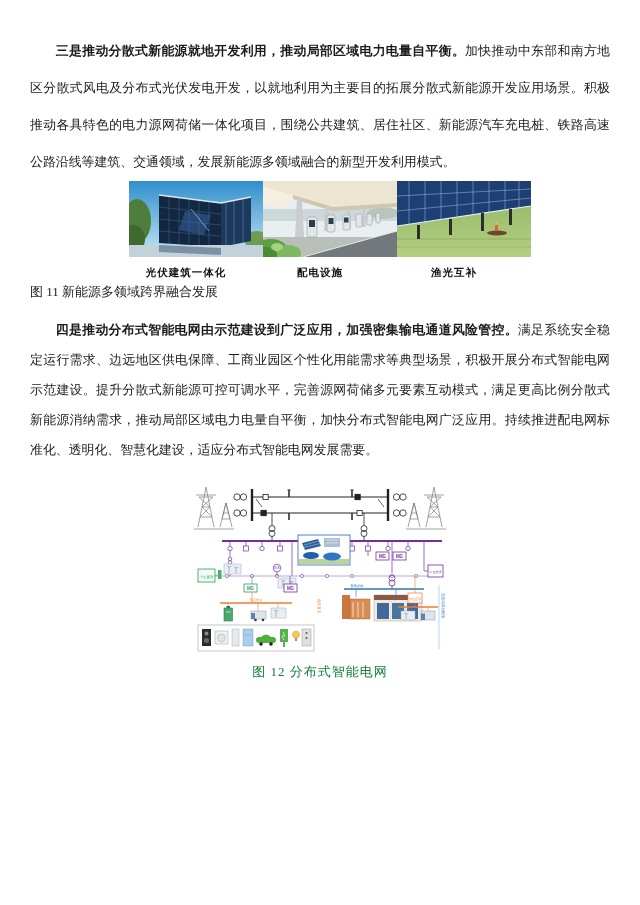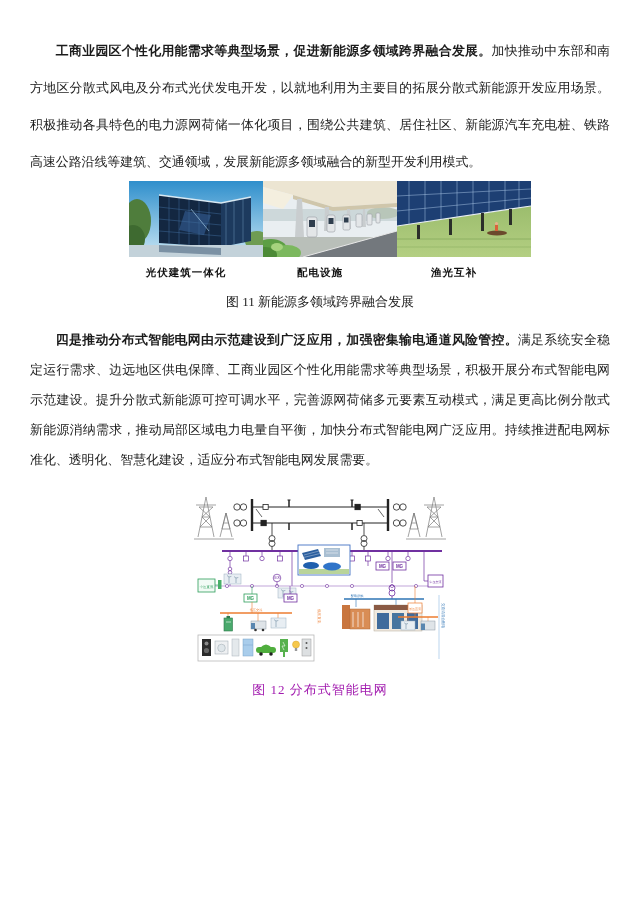--- a/index.html
+++ b/index.html
@@ -8,33 +8,33 @@
   .doc{padding:33px 30px 0 30px;width:580px;}
   .para{width:580px;font-size:12.9px;line-height:37px;text-align:justify;
         text-indent:2em;margin:0;}
   .para .lead{font-weight:bold;}
   .para4{line-height:30px;margin-top:14px;}
   .photo-row{display:flex;justify-content:center;gap:19px;margin-top:0px;}
   .photo-cell{width:115px;}
   .photo-cell svg{display:block;width:134px;height:76px;}
   .photo-caption{text-align:center;font-family:"Liberation Sans","DejaVu Sans",sans-serif;
         font-weight:bold;font-size:10.5px;color:#111;margin-top:9px;letter-spacing:1px;}
-  .figcap{text-align:center;font-size:13px;color:#222;margin-top:13px;}
+  .figcap{font-size:13px;color:#222;margin-top:3px;}
   .fig12wrap{text-align:center;margin-top:16px;}
   .fig12wrap svg{width:256px;height:176px;}
-  .fig12cap{text-align:center;font-size:13px;color:#a21caf;margin-top:10px;letter-spacing:1px;}
+  .fig12cap{text-align:center;font-size:13px;color:#15803d;margin-top:2px;letter-spacing:1px;}
   text{font-family:"Liberation Sans","DejaVu Sans",sans-serif;}
 </style>
 </head>
 <body>
 
 <div class="doc">
 
 
-  <p class="para"><span class="lead">工商业园区个性化用能需求等典型场景，促进新能源多领域跨界融合发展。</span><span>加快推动中东部和南方地区分散式风电及分布式光伏发电开发，以就地利用为主要目的拓展分散式新能源开发应用场景。积极推动各具特色的电力源网荷储一体化项目，围绕公共建筑、居住社区、新能源汽车充电桩、铁路高速公路沿线等建筑、交通领域，发展新能源多领域融合的新型开发利用模式。</span></p>
+  <p class="para"><span class="lead">三是推动分散式新能源就地开发利用，推动局部区域电力电量自平衡。</span><span>加快推动中东部和南方地区分散式风电及分布式光伏发电开发，以就地利用为主要目的拓展分散式新能源开发应用场景。积极推动各具特色的电力源网荷储一体化项目，围绕公共建筑、居住社区、新能源汽车充电桩、铁路高速公路沿线等建筑、交通领域，发展新能源多领域融合的新型开发利用模式。</span></p>
 
   <div class="photo-row">
 
     <div class="photo-cell">
       <svg viewBox="0 0 134 76">
         <defs>
           <linearGradient id="sky1" x1="0" y1="0" x2="0" y2="1">
             <stop offset="0" stop-color="#2f8fcc"></stop>
               <stop offset="1" stop-color="#c9e6f4"></stop>
           </linearGradient>

